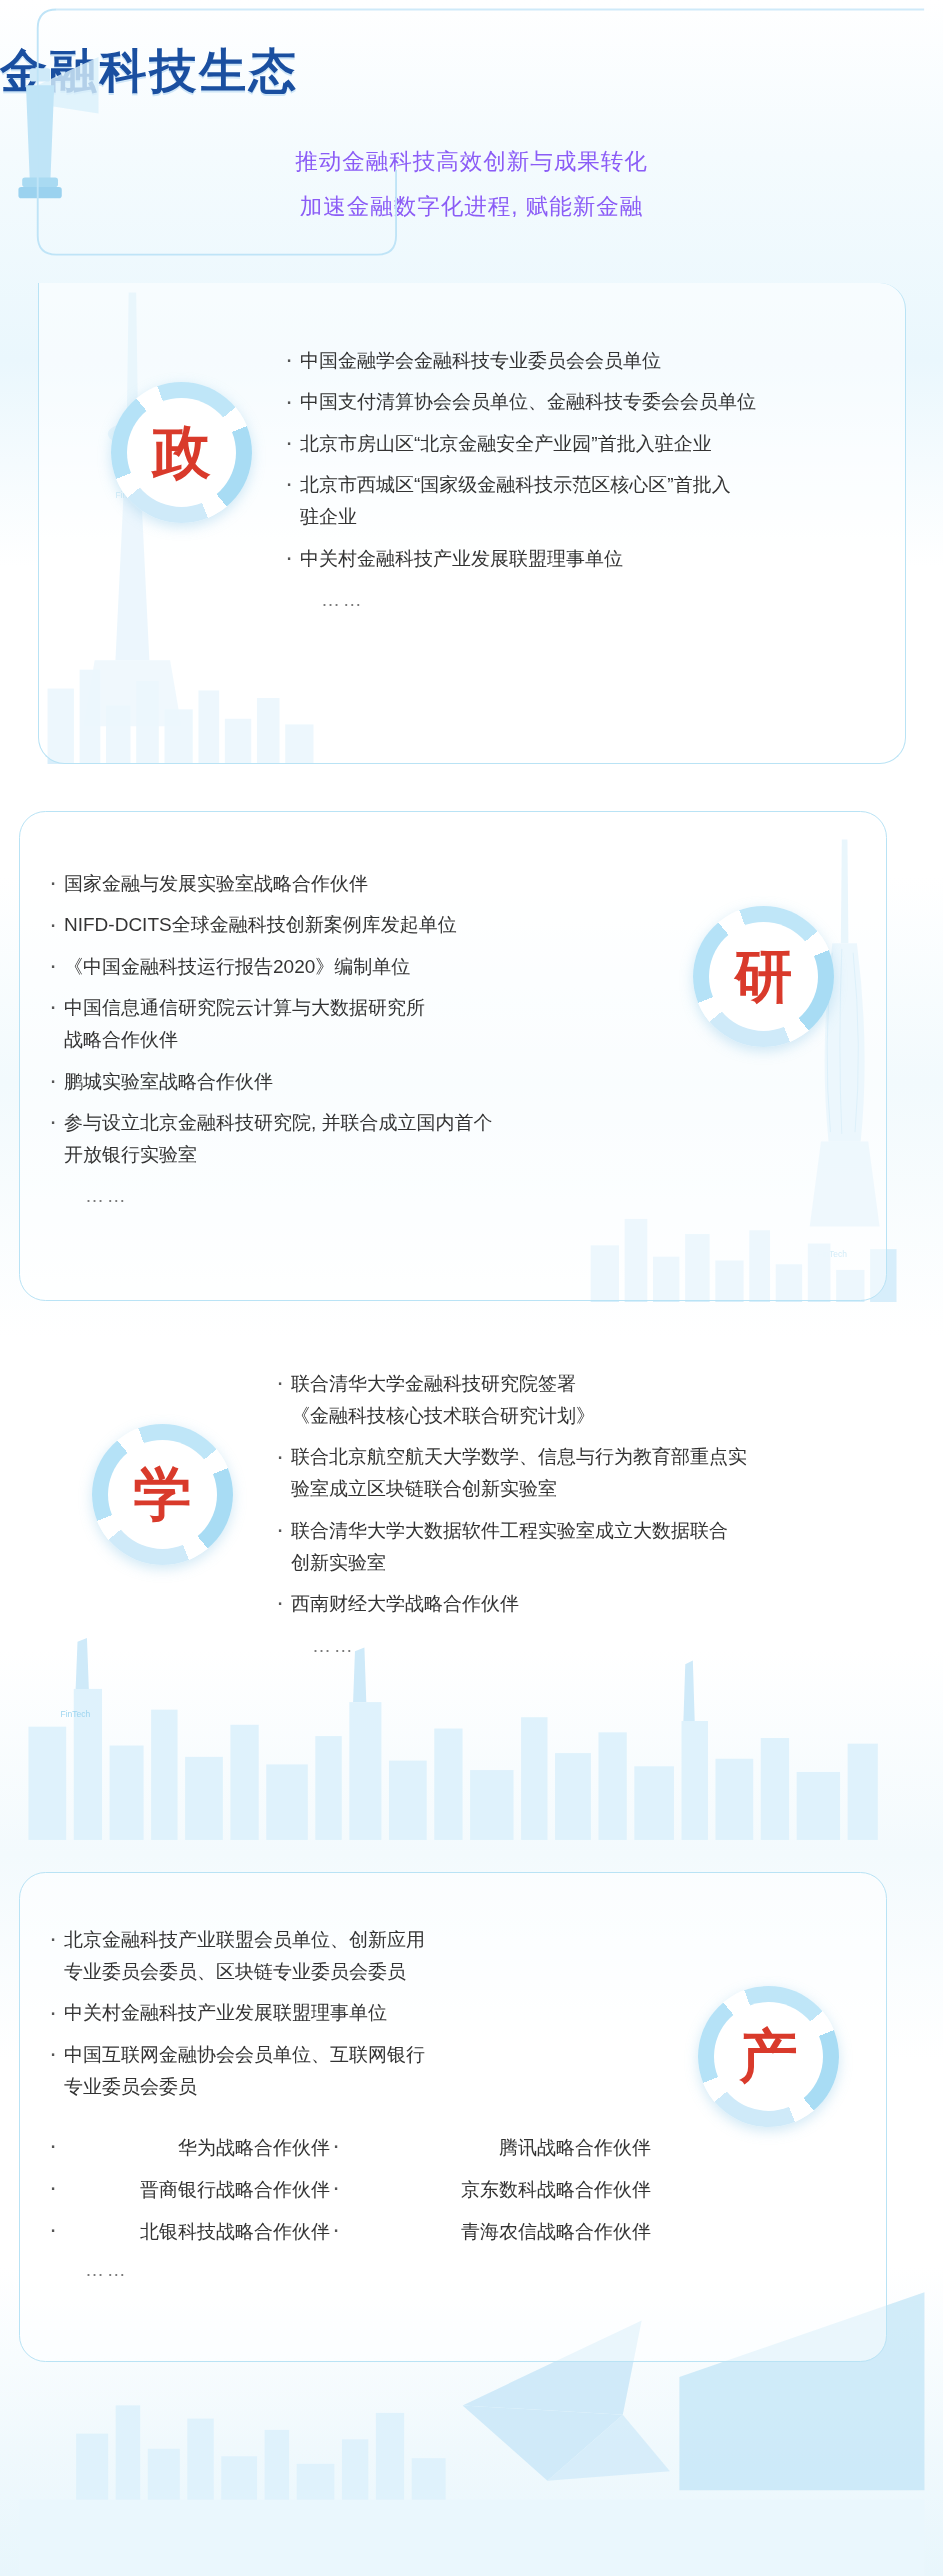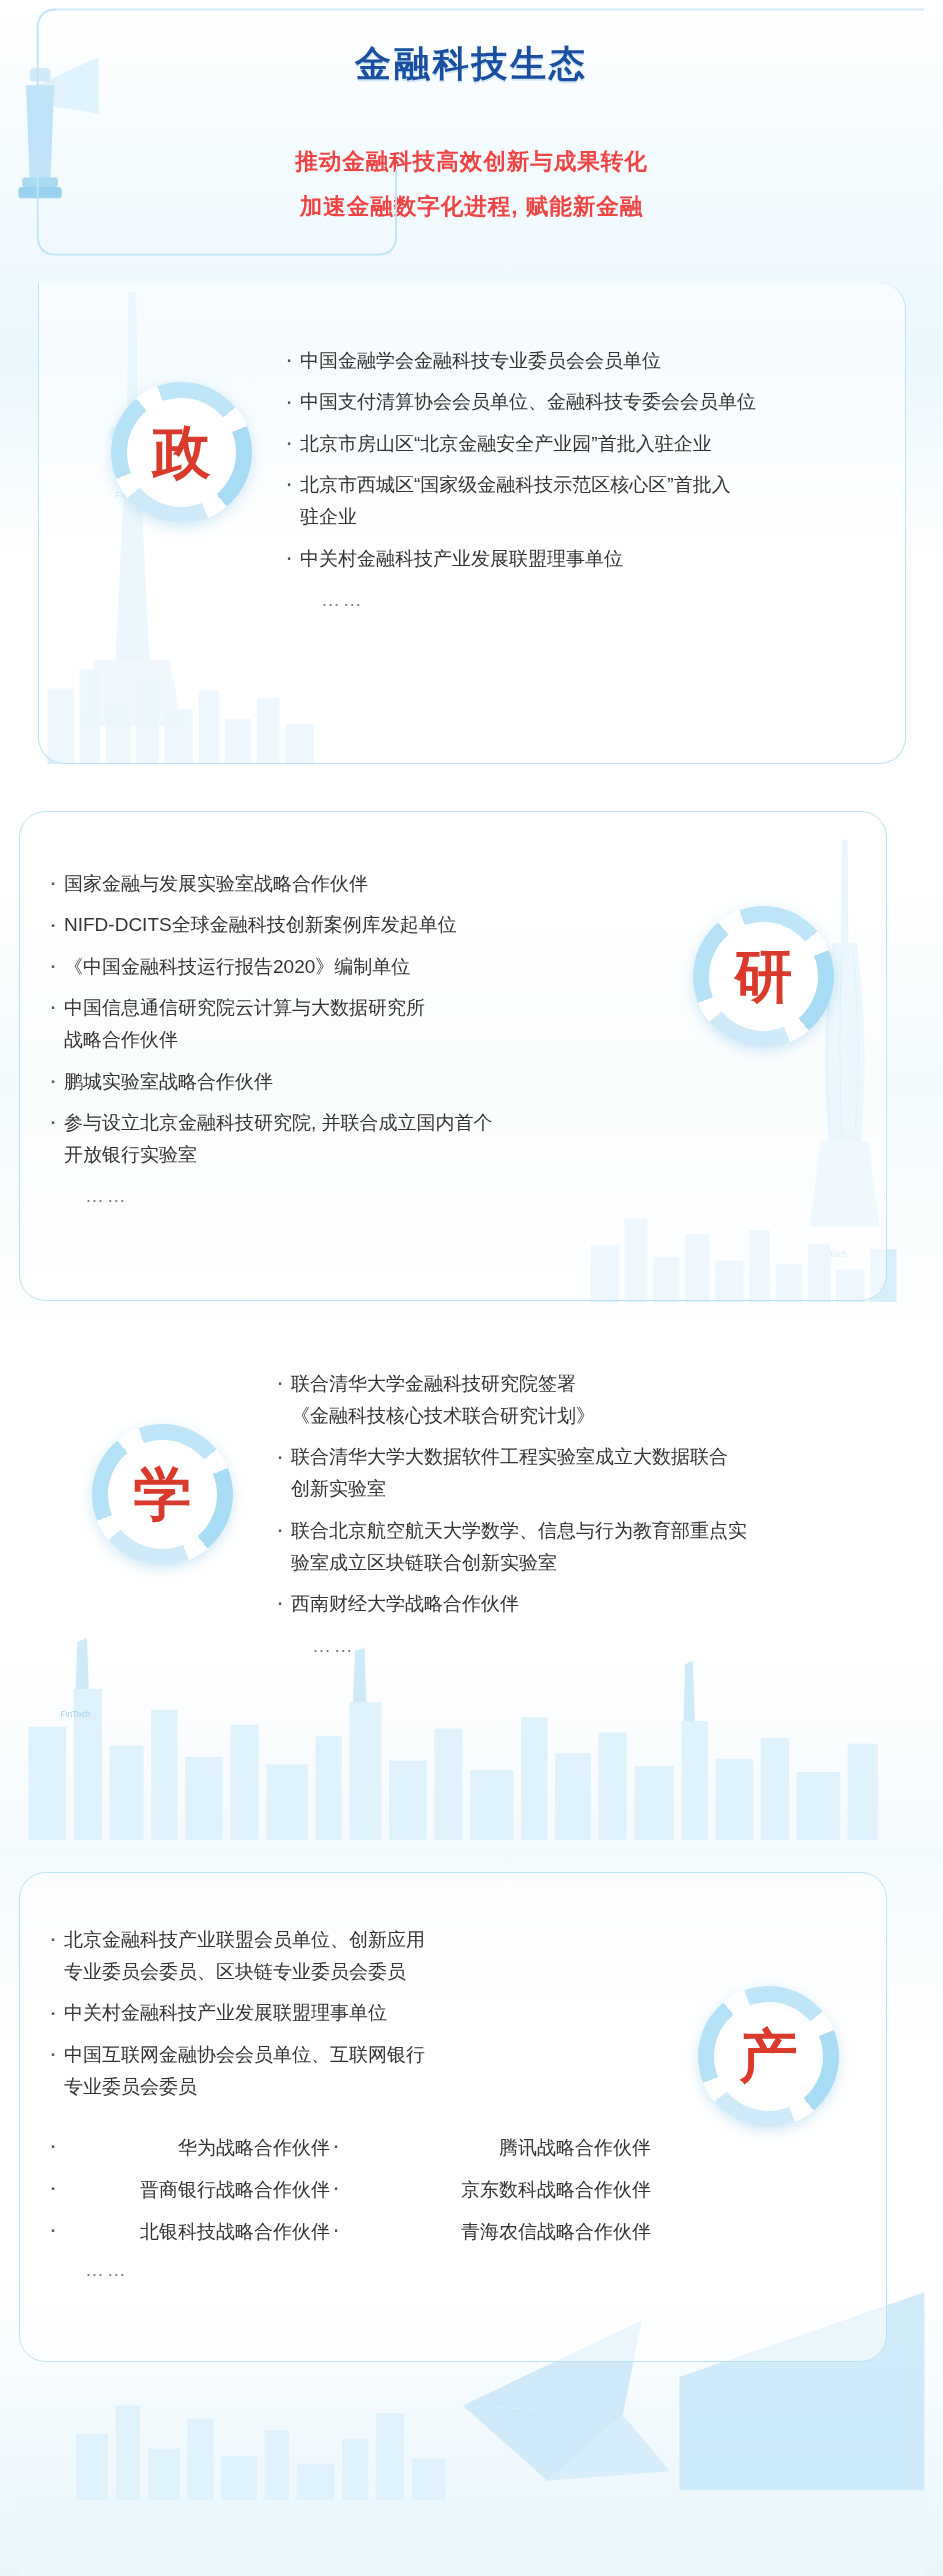--- a/index.html
+++ b/index.html
@@ -44,36 +44,34 @@
     top: 0; left: 0;
     width: 943px;
     height: 283px;
     z-index: 5;
   }
   .header-title {
     position: absolute;
     top: 40px;
     left: 0;
     width: 943px;
-    text-align: center;
-    font-size: 36px;
+    font-size: 47px;
     font-weight: bold;
     letter-spacing: 2.8px;
     color: #1a4fa0;
     text-shadow: 0 1.9px 0 #cfe6f7;
   }
   .header-sub1, .header-sub2 {
     position: absolute;
     left: 0;
     width: 943px;
     text-align: center;
     font-size: 22.6px;
-    color: #ef4444;
+    color: #8b5cf6;
     letter-spacing: 0.9px;
-    font-weight: bold;
   }
   .header-sub1 { top: 146px; }
   .header-sub2 { top: 191px; }
 
   
   .panel {
     position: absolute;
     border: 1.9px solid #b9e3f5;
     border-radius: 26.4px;
     background: rgba(255,255,255,0.55);
@@ -351,24 +349,24 @@
 <div class="badge b-edu">
   <div class="ring"></div>
   <div class="inner">
     <span class="char">学</span>
   </div>
 </div>
 
 <div class="list l-edu">
   <div class="li">联合清华大学金融科技研究院签署
 《金融科技核心技术联合研究计划》</div>
+  <div class="li">联合北京航空航天大学数学、信息与行为教育部重点实
+验室成立区块链联合创新实验室</div>
   <div class="li">联合清华大学大数据软件工程实验室成立大数据联合
 创新实验室</div>
-  <div class="li">联合北京航空航天大学数学、信息与行为教育部重点实
-验室成立区块链联合创新实验室</div>
   <div class="li">西南财经大学战略合作伙伴</div>
   <div class="li dots">……</div>
 </div>
 
 <div class="panel p-ind"></div>
 
 <div class="badge b-ind">
   <div class="ring"></div>
   <div class="inner">
     <span class="char">产</span>

